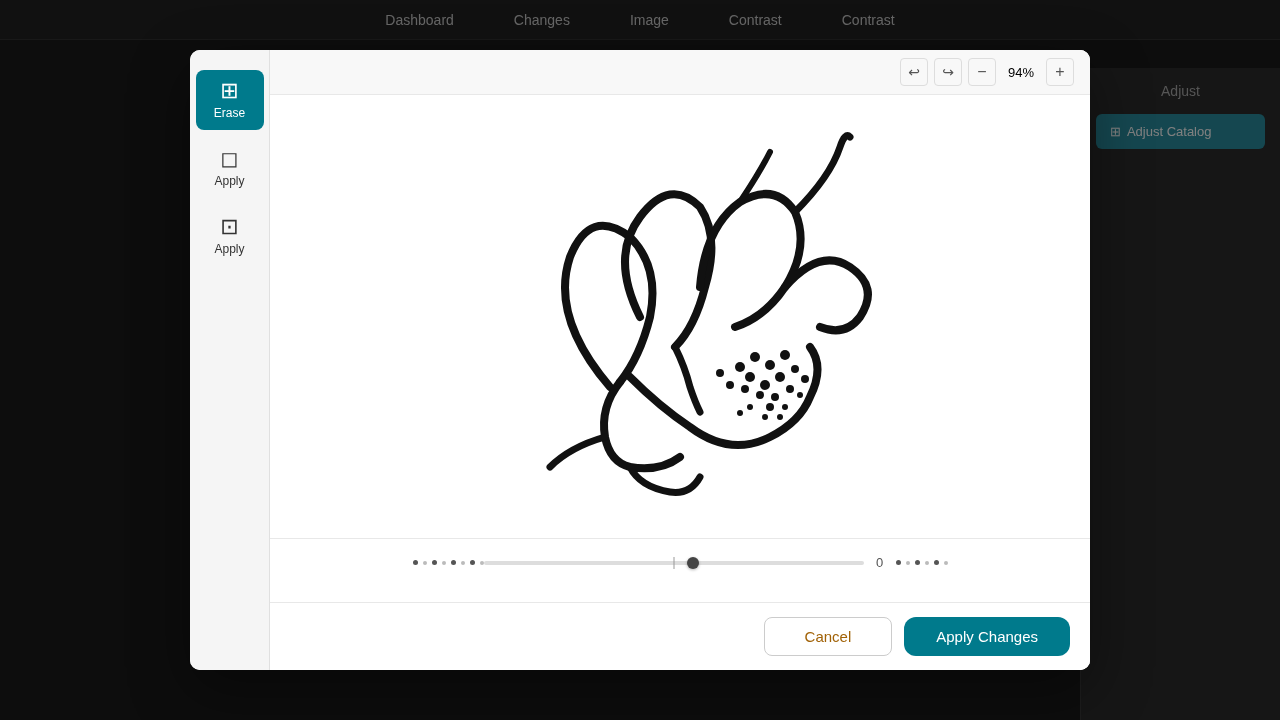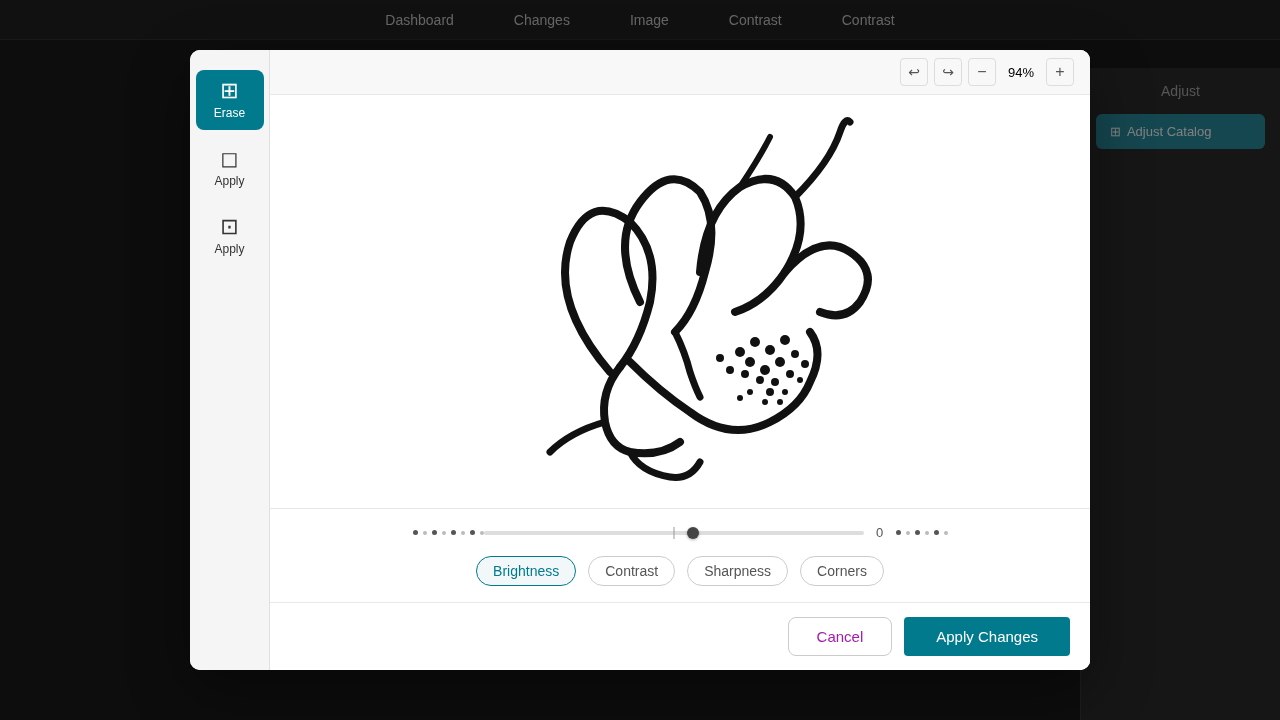--- a/index.html
+++ b/index.html
@@ -308,32 +308,32 @@
     .bottom-actions {
       display: flex;
       justify-content: flex-end;
       gap: 12px;
       padding: 14px 20px;
       border-top: 1px solid #e8e8e8;
       background: #fff;
     }
 
     .cancel-btn {
-      padding: 10px 28px;
+      padding: 10px 40px;
       border-radius: 8px;
       border: 1.5px solid #ccc;
       background: #fff;
       font-size: 15px;
-      color: #a21caf;
+      color: #a16207;
       cursor: pointer;
     }
 
     .apply-btn {
       padding: 10px 32px;
-      border-radius: 4px;
+      border-radius: 12px;
       border: none;
       background: #007a8c;
       font-size: 15px;
       color: #fff;
       cursor: pointer;
       font-weight: 500;
     }
   </style>
 </head>
 <body>
@@ -453,26 +453,20 @@
           <div class="slider-dots-right">
             <div class="slider-dot active"></div>
             <div class="slider-dot"></div>
             <div class="slider-dot active"></div>
             <div class="slider-dot"></div>
             <div class="slider-dot active"></div>
             <div class="slider-dot"></div>
           </div>
         </div>
 
-        <div class="adjustment-tabs">
-          <button class="adj-tab active">Brightness</button>
-          <button class="adj-tab">Contrast</button>
-          <button class="adj-tab">Sharpness</button>
-          <button class="adj-tab">Corners</button>
-        </div>
       </div>
 
       <div class="bottom-actions">
         <button class="cancel-btn">Cancel</button>
         <button class="apply-btn">Apply Changes</button>
       </div>
 
     </div>
   </div>
 </div>

